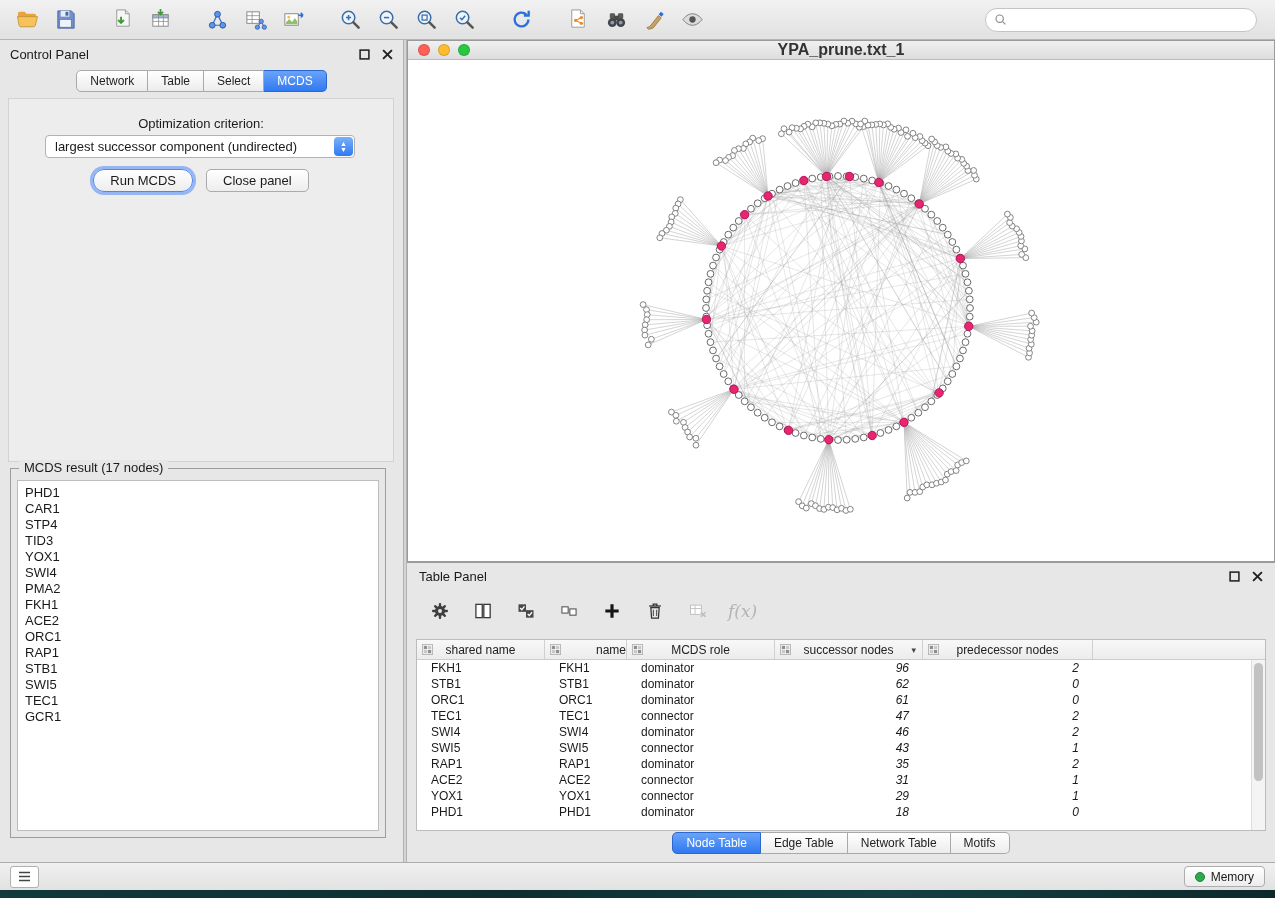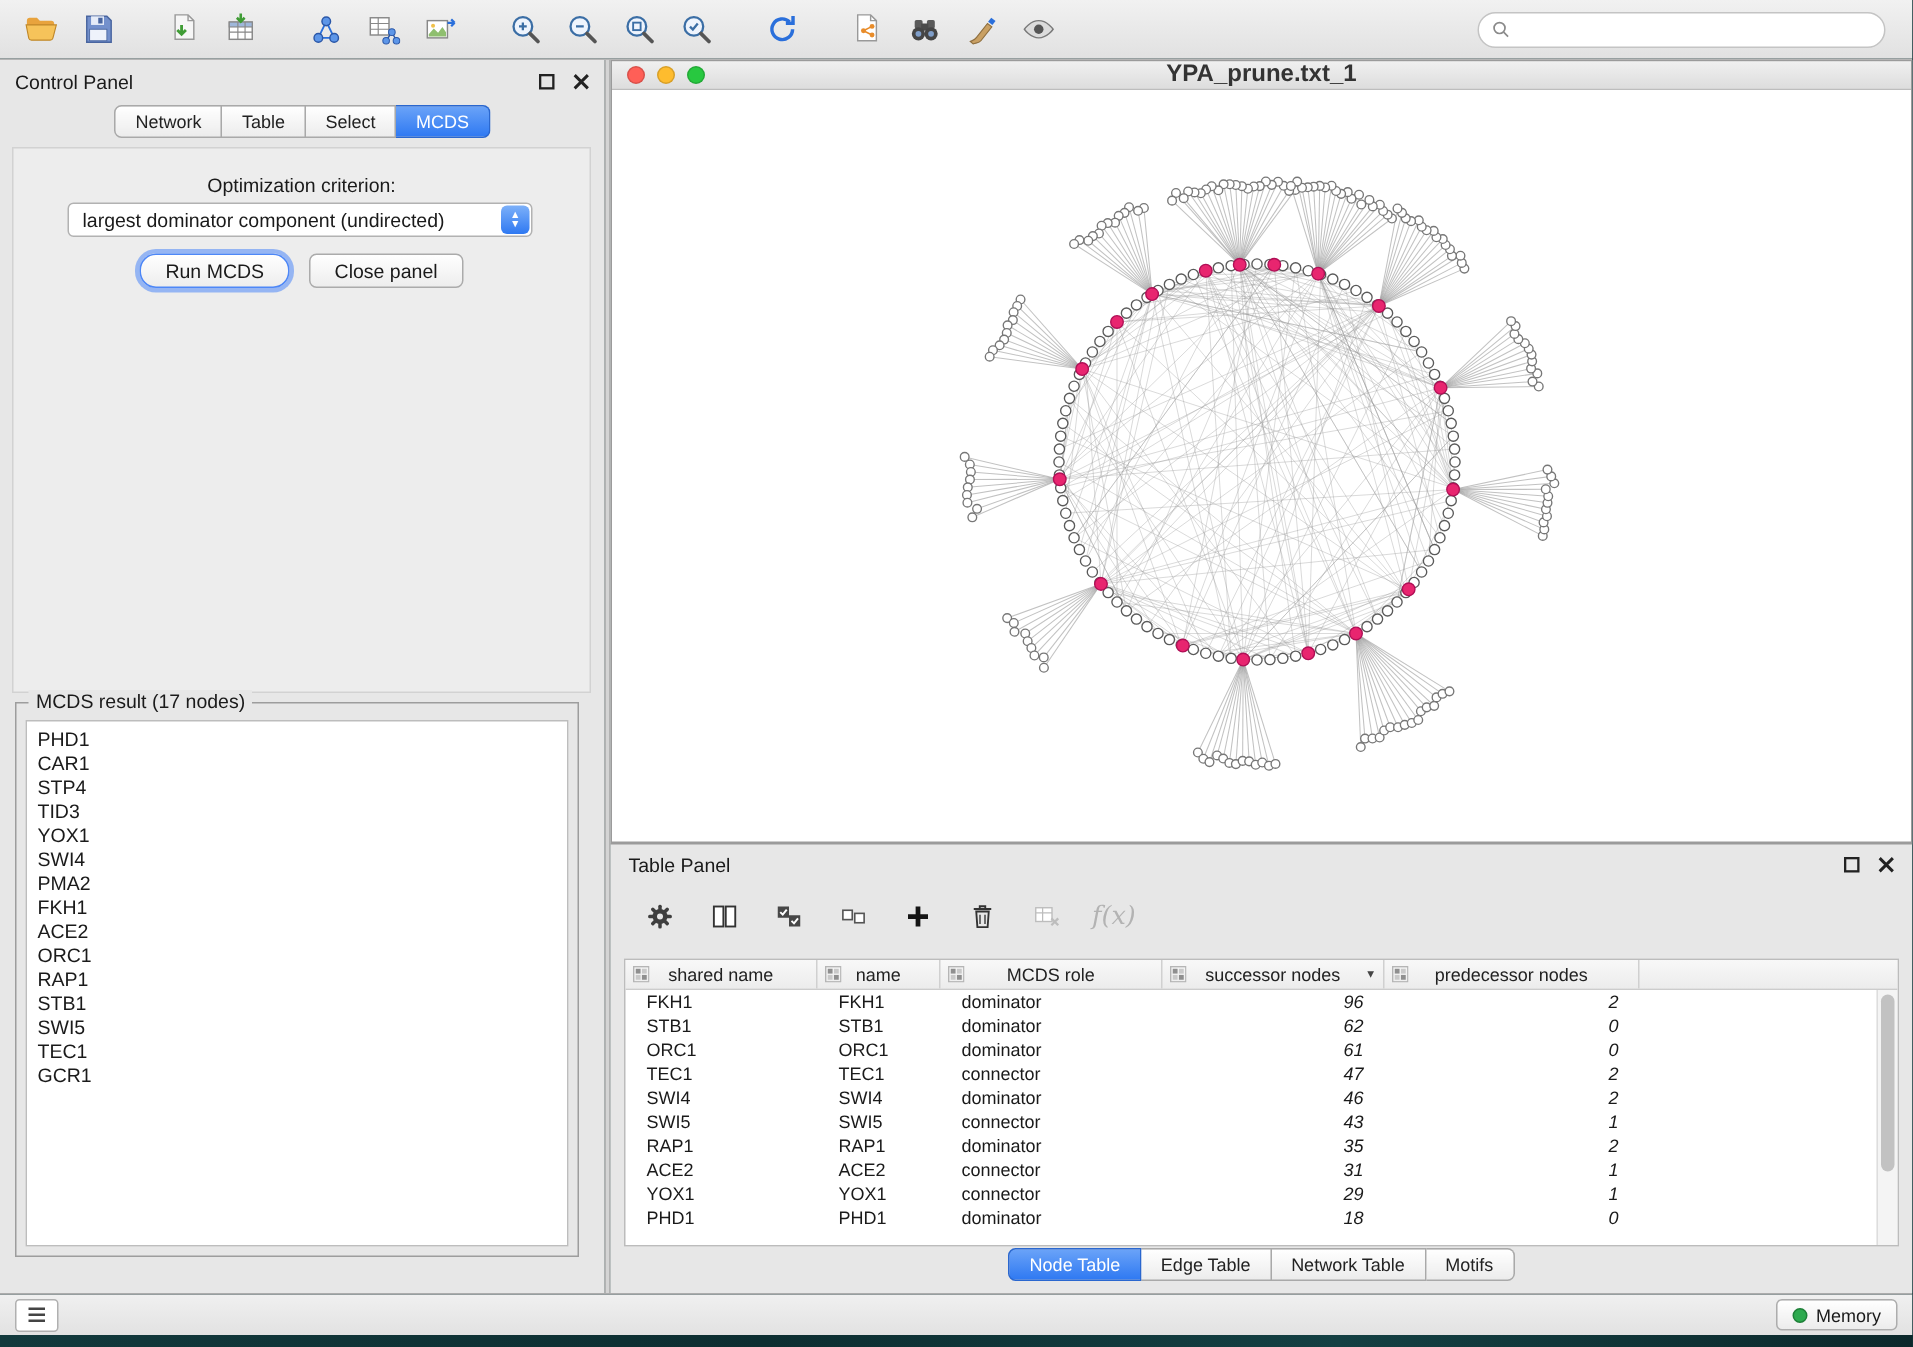--- a/index.html
+++ b/index.html
@@ -263,21 +263,21 @@
     </div>
     <div class="cp-tabs">
         <div class="tab">Network</div>
         <div class="tab">Table</div>
         <div class="tab">Select</div>
         <div class="tab active">MCDS</div>
       </div>
     <div class="cp-content">
       <div class="opt-label">Optimization criterion:</div>
       <div class="combo">
-        <span class="combo-text">largest dominator component (undirected)</span>
+        <span class="combo-text">largest successor component (undirected)</span>
         <span class="combo-stepper">
             <span>▲</span>
             <span>▼</span>
           </span>
       </div>
       <div class="btnrow">
         <div class="pushbtn focused">Run MCDS</div>
         <div class="pushbtn">Close panel</div>
       </div>
     </div>
@@ -1042,21 +1042,21 @@
           <div class="th" style="width: 128px;">
             <svg class="colicon" width="11" height="11" viewBox="0 0 12 12">
               <rect x="0.5" y="0.5" width="11" height="11" fill="none" stroke="#b5b5b5"></rect>
               <rect x="2" y="2" width="3.5" height="3.5" fill="#8f8f8f"></rect>
               <rect x="6.5" y="2" width="3.5" height="3.5" fill="#c9c9c9"></rect>
               <rect x="2" y="6.5" width="3.5" height="3.5" fill="#c9c9c9"></rect>
               <rect x="6.5" y="6.5" width="3.5" height="3.5" fill="#8f8f8f"></rect>
             </svg>
             <span>shared name</span>
           </div>
-          <div class="th" style="width: 82px;">
+          <div class="th" style="width: 82px; justify-content: flex-end;">
             <svg class="colicon" width="11" height="11" viewBox="0 0 12 12">
               <rect x="0.5" y="0.5" width="11" height="11" fill="none" stroke="#b5b5b5"></rect>
               <rect x="2" y="2" width="3.5" height="3.5" fill="#8f8f8f"></rect>
               <rect x="6.5" y="2" width="3.5" height="3.5" fill="#c9c9c9"></rect>
               <rect x="2" y="6.5" width="3.5" height="3.5" fill="#c9c9c9"></rect>
               <rect x="6.5" y="6.5" width="3.5" height="3.5" fill="#8f8f8f"></rect>
             </svg>
             <span>name</span>
           </div>
           <div class="th" style="width: 148px;">

